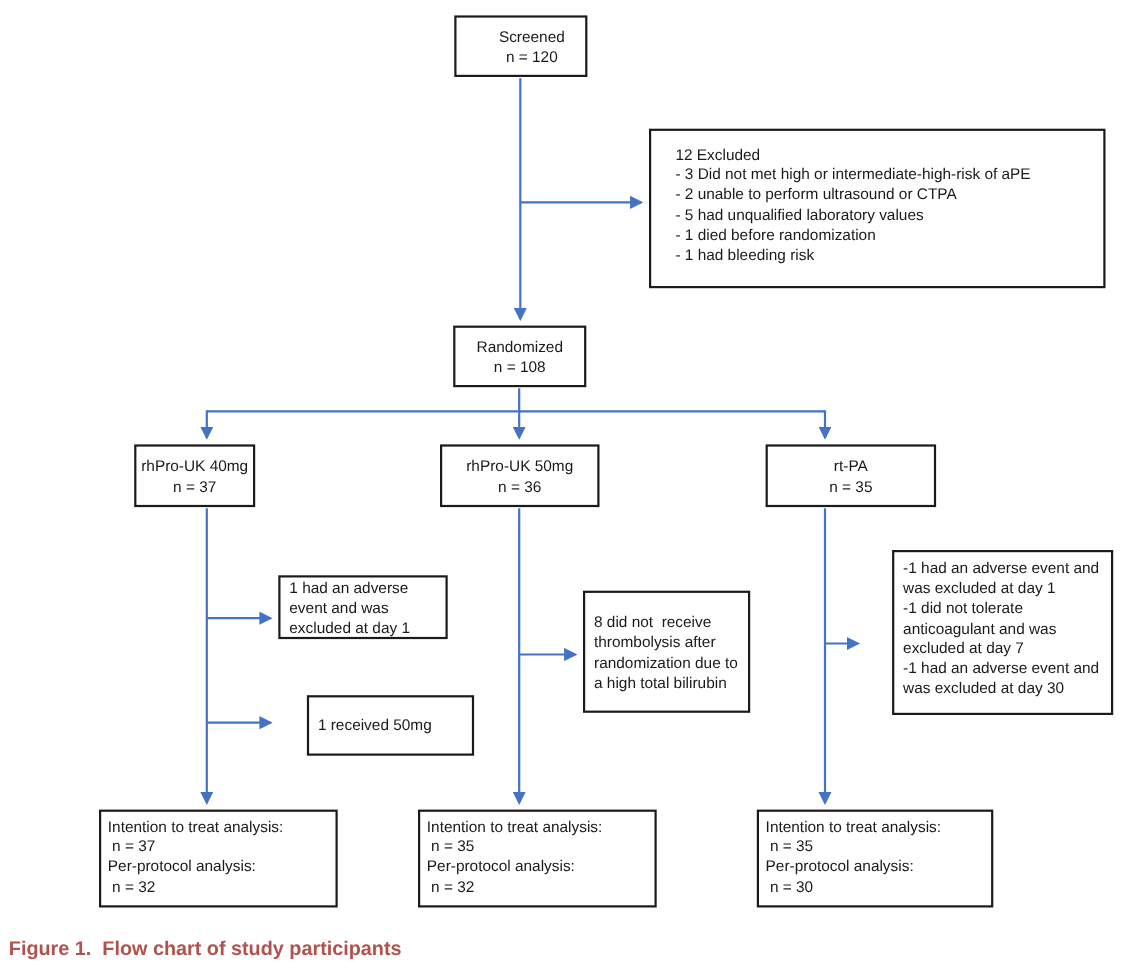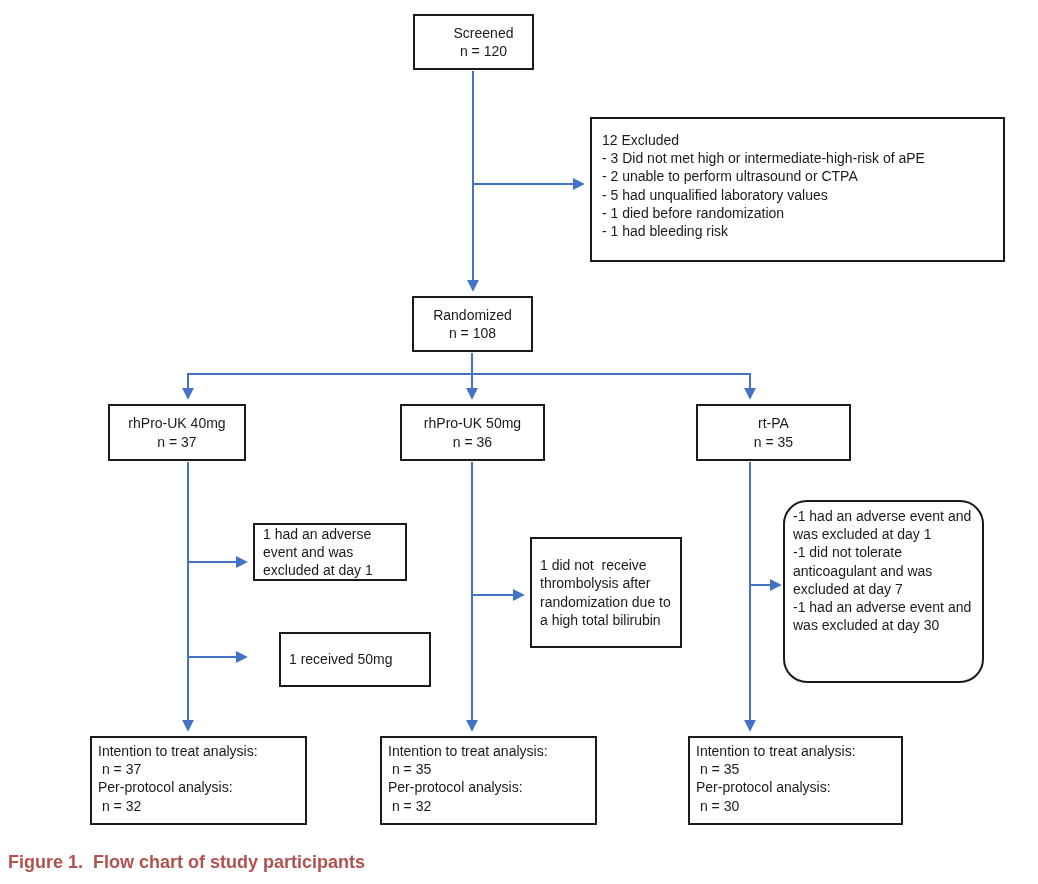--- a/index.html
+++ b/index.html
@@ -24,29 +24,29 @@
     border:2px solid var(--box-border);
     font-size:14px;line-height:1.3;
     white-space:pre-wrap;
     overflow:hidden;
   }
   .center{display:flex;align-items:center;justify-content:center;text-align:center;}
   .left-mid{display:flex;align-items:center;justify-content:flex-start;text-align:left;}
   .top-left{text-align:left;}
   
   .b-screened  {left:413px;top:14px; width:121px;height:56px;padding-left:20px;}
-  .b-excluded  {left:590px;top:117px;width:415px;height:145px;padding:12px 10px;}
+  .b-excluded  {left:590px;top:117px;width:415px;height:145px;padding:12px 22px;}
   .b-randomized{left:412px;top:296px;width:121px;height:56px;}
-  .b-arm1      {left:108px;top:404px;width:138px;height:57px;}
+  .b-arm1      {left:122px;top:404px;width:110px;height:57px;}
   .b-arm2      {left:400px;top:404px;width:145px;height:57px;}
   .b-arm3      {left:696px;top:404px;width:155px;height:57px;}
   .b-side1a    {left:253px;top:523px;width:154px;height:58px;padding:4px 8px;}
   .b-side1b    {left:253px;top:632px;width:152px;height:55px;padding:4px 8px;margin-left:26px;}
   .b-side2     {left:530px;top:537px;width:152px;height:111px;padding:6px 8px;}
-  .b-side3     {left:783px;top:500px;width:201px;height:183px;padding:5px 8px;border-radius:24px;}
+  .b-side3     {left:811px;top:500px;width:201px;height:150px;padding:5px 8px;}
   .b-bottom1   {left:90px; top:736px;width:217px;height:89px;padding:4px 6px;}
   .b-bottom2   {left:380px;top:736px;width:217px;height:89px;padding:4px 6px;}
   .b-bottom3   {left:688px;top:736px;width:215px;height:89px;padding:4px 6px;}
   .figure-caption{
     position:absolute;left:8px;top:852px;z-index:1;
     font-size:18px;font-weight:bold;color:var(--caption);
     white-space:pre-wrap;
   }
   .connectors line{stroke:var(--connector);stroke-width:2;}
   .connectors .arrowhead{fill:var(--connector);}
@@ -104,21 +104,21 @@
   <div class="fbox center b-arm2">rhPro-UK 50mg
 n = 36</div>
 
   <div class="fbox center b-arm3">rt-PA
 n = 35</div>
 
   <div class="fbox left-mid b-side1a">1 had an adverse event and was excluded at day 1</div>
 
   <div class="fbox left-mid b-side1b">1 received 50mg</div>
 
-  <div class="fbox left-mid b-side2">1 did not  receive thrombolysis after randomization due to a high total bilirubin</div>
+  <div class="fbox left-mid b-side2">8 did not  receive thrombolysis after randomization due to a high total bilirubin</div>
 
   <div class="fbox top-left b-side3">-1 had an adverse event and  was excluded at day 1
 -1 did not tolerate anticoagulant and was excluded at day 7
 -1 had an adverse event and was excluded at day 30</div>
 
   <div class="fbox top-left b-bottom1">Intention to treat analysis:
  n = 37
 Per-protocol analysis:
  n = 32</div>
 

